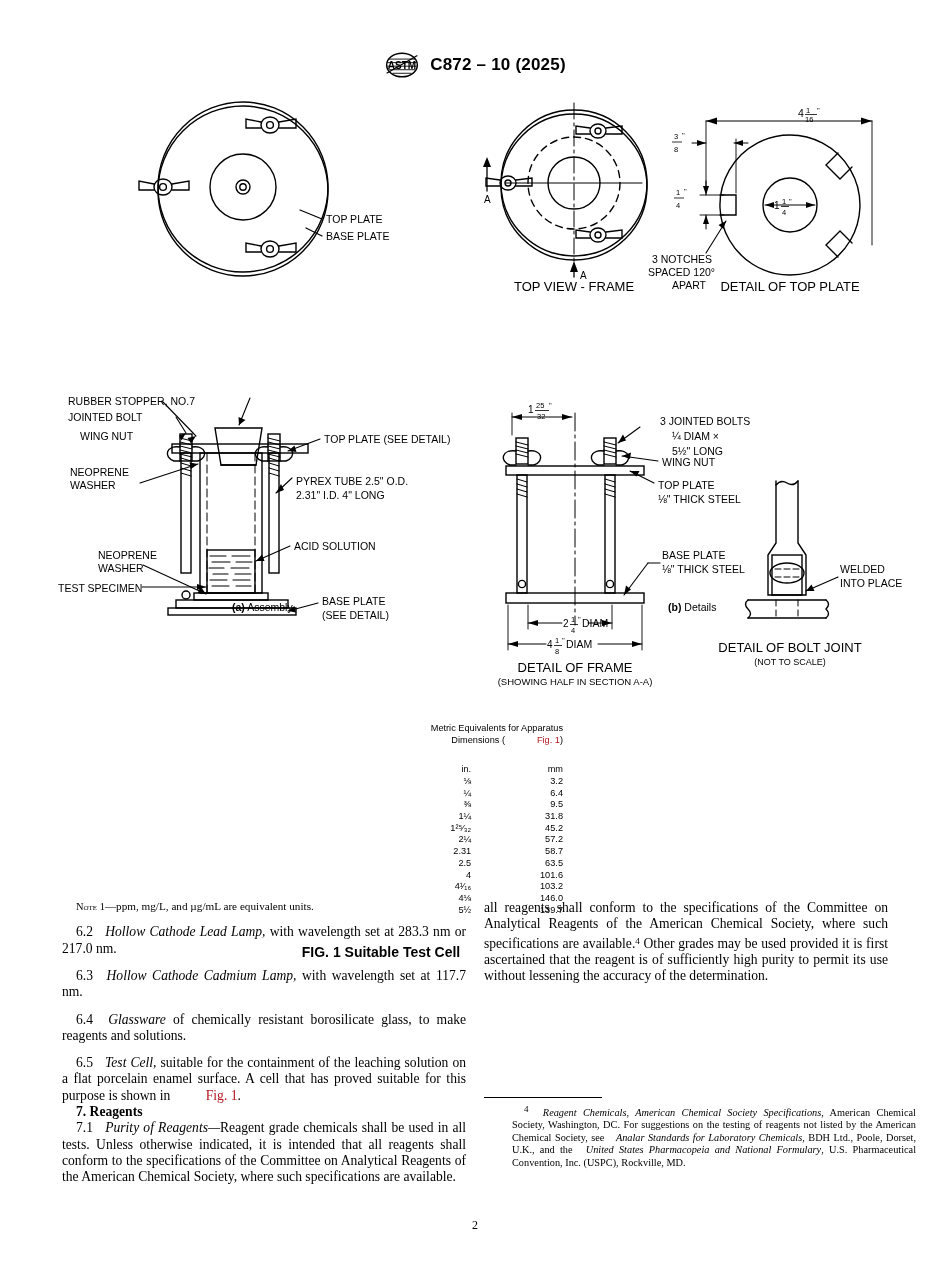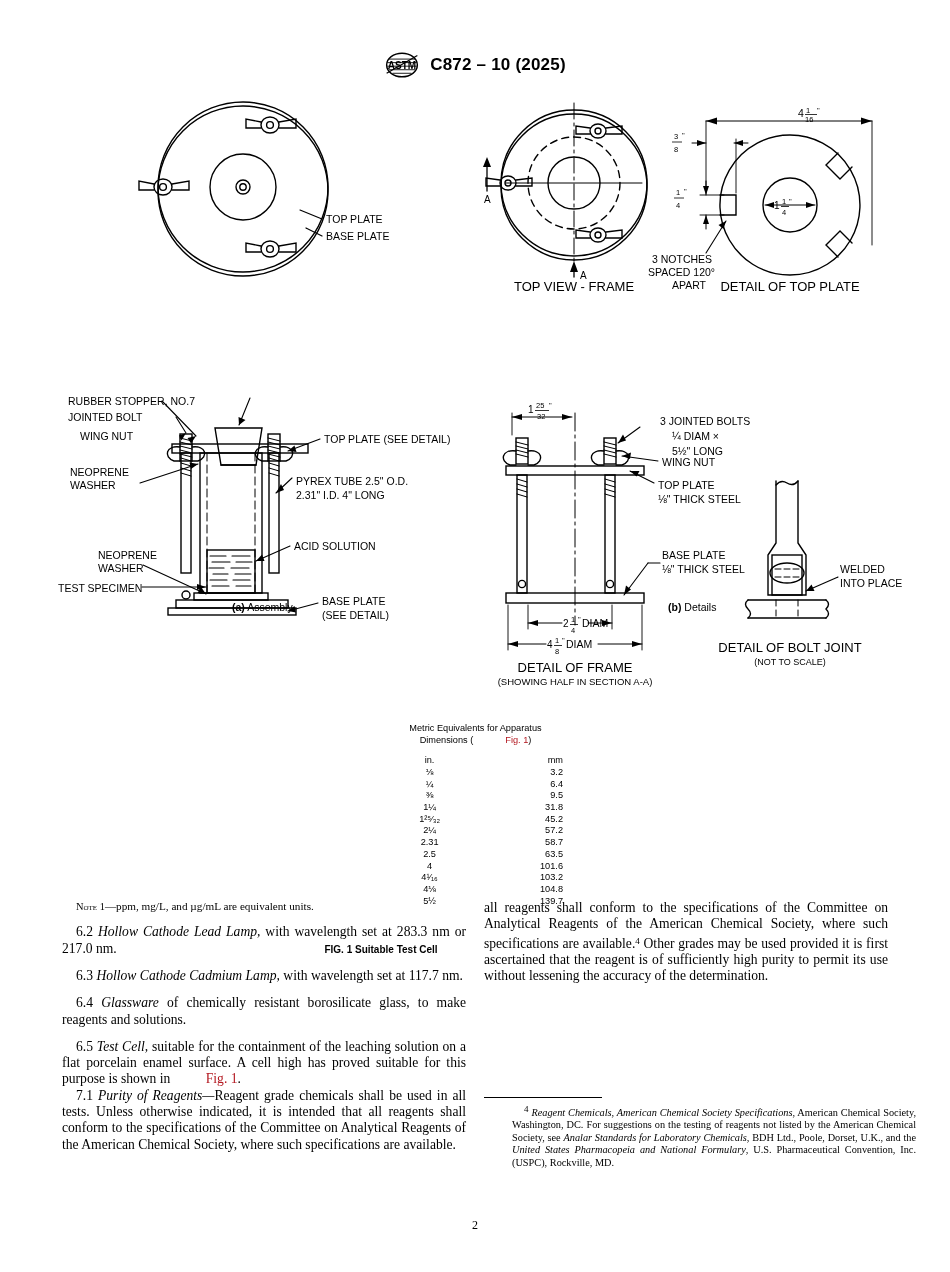--- a/index.html
+++ b/index.html
@@ -17,39 +17,39 @@
   .desig{font-family:"Liberation Sans",sans-serif;font-weight:bold;font-size:17px;letter-spacing:.2px;}
 
   
   .figure{position:absolute;left:0;top:95px;width:950px;height:780px;}
   .fig-svg{position:absolute;left:0;top:0;}
   .lbl{font-family:"Liberation Sans",sans-serif;fill:#000;}
 
   
   .metric{position:absolute;left:388px;top:628px;width:175px;
           font-family:"Liberation Sans",sans-serif;font-size:9.2px;color:#000;}
-  .metric .mt-title{text-align:center;line-height:11.6px;margin-bottom:9px;}
+  .metric .mt-title{text-align:right;line-height:11.6px;margin-bottom:18px;}
   .red{color:#b3171f;padding-left:32px;}
   .metric table{width:100%;border-collapse:collapse;}
   .metric td{padding:0;line-height:11.7px;font-size:9.2px;}
-  .metric td.in{text-align:center;}
+  .metric td.in{text-align:right;}
   .metric td.mm{text-align:right;}
 
   .fig-caption{position:absolute;left:0;top:849px;width:762px;text-align:center;
-               font-family:"Liberation Sans",sans-serif;font-weight:bold;font-size:10px;}
+               font-family:"Liberation Sans",sans-serif;font-weight:bold;font-size:14px;}
 
   
   .col{position:absolute;top:900px;width:404px;font-size:13.6px;line-height:16.3px;text-align:justify;}
   .col-left{left:62px;}
   .col-right{left:484px;}
   .col p{margin:0 0 0 0;text-indent:14px;}
   .col p.sp{margin-top:11px;}
   .note{font-size:11.2px;line-height:13.4px;text-indent:14px;margin:0;}
   .note .nl{font-variant:small-caps;font-size:10.4px;}
-  i{font-style:italic;}
+  i{font-style:italic;margin-left:8px;}
   .sec-head{font-weight:bold;font-size:13.6px;margin:13px 0 2px 0;text-indent:0;}
   sup{font-size:9px;vertical-align:.45em;}
   .fn-rule{position:absolute;left:484px;top:1097px;width:118px;border-top:1px solid #000;}
   .footnote{position:absolute;left:512px;top:1103px;width:404px;
             font-size:10.3px;line-height:12.4px;text-align:justify;text-indent:12px;}
   .pagenum{position:absolute;left:0;top:1218px;width:950px;text-align:center;font-size:12px;}
 </style>
 </head>
 <body>
 
@@ -519,21 +519,21 @@
           <tr>
             <td class="in">4</td>
             <td class="mm">101.6</td>
             </tr>
           <tr>
             <td class="in">4¹⁄₁₆</td>
             <td class="mm">103.2</td>
             </tr>
           <tr>
             <td class="in">4⅛</td>
-            <td class="mm">104.8</td>
+            <td class="mm">146.0</td>
             </tr>
           <tr>
             <td class="in">5½</td>
             <td class="mm">139.7</td>
             </tr>
         </tbody>
       </table>
     </div>
 
     <div class="fig-caption">FIG. 1  Suitable Test Cell</div>
@@ -546,22 +546,23 @@
     <p class="sp">
       <span>6.2 </span><i>Hollow Cathode Lead Lamp,</i><span> with wavelength set at 283.3 nm or 217.0 nm.</span>
     </p>
     <p class="sp">
       <span>6.3 </span><i>Hollow Cathode Cadmium Lamp,</i><span> with wavelength set at 117.7 nm.</span>
     </p>
     <p class="sp">
       <span>6.4 </span><i>Glassware</i><span> of chemically resistant borosilicate glass, to make reagents and solutions.</span>
     </p>
     <p class="sp">
-      <span>6.5 </span><i>Test Cell,</i><span> suitable for the containment of the leaching solution on a flat porcelain enamel surface. A cell high has proved suitable for this purpose is shown in </span><span class="red">Fig. 1</span><span>.</span>
-    </p>
+      <span>6.5 </span><i>Test Cell,</i><span> suitable for the containment of the leaching solution on a flat porcelain enamel surface. A cell that has proved suitable for this purpose is shown in </span><span class="red">Fig. 1</span><span>.</span>
+    </p>
+    <p class="sec-head">7.  Reagents</p>
     <p>
       <span>7.1 </span><i>Purity of Reagents—</i><span>Reagent grade chemicals shall be used in all tests. Unless otherwise indicated, it is intended that all reagents shall conform to the specifications of the Committee on Analytical Reagents of the American Chemical Society, where such specifications are available.</span>
     </p>
   </div>
 
   <div class="col col-right">
     <p style="text-indent:0">
       <span>all reagents shall conform to the specifications of the Committee on Analytical Reagents of the American Chemical Society, where such specifications are available.</span><sup>4</sup><span> Other grades may be used provided it is first ascertained that the reagent is of sufficiently high purity to permit its use without lessening the accuracy of the determination.</span>
     </p>
   </div>

